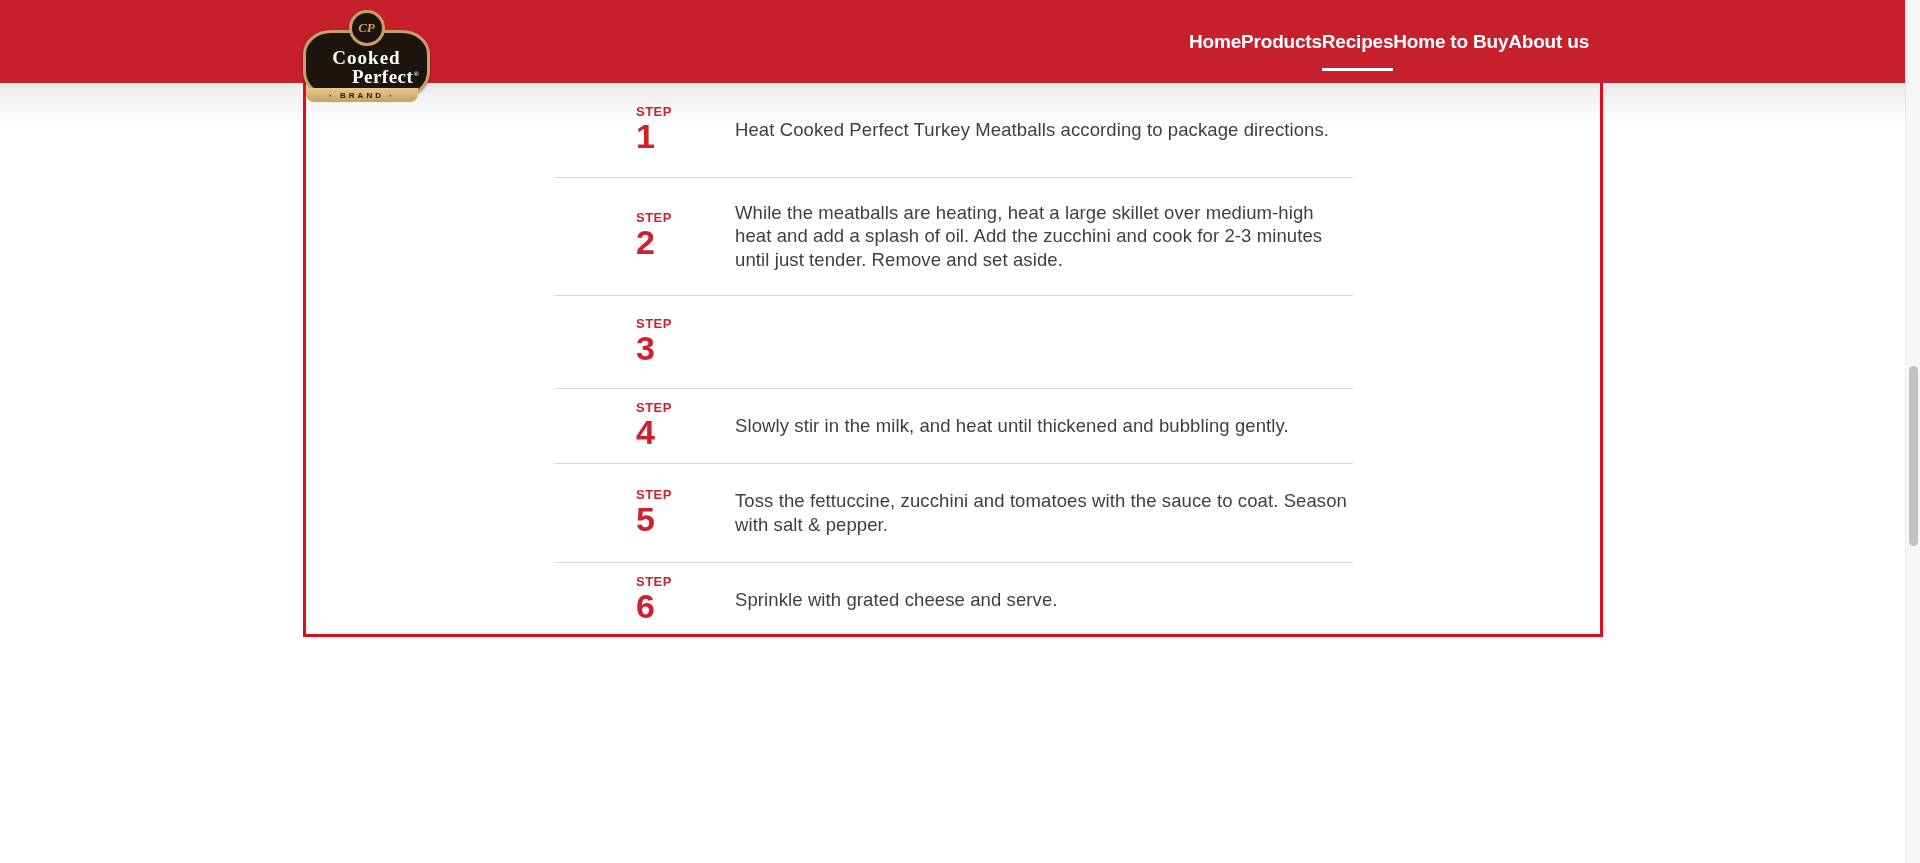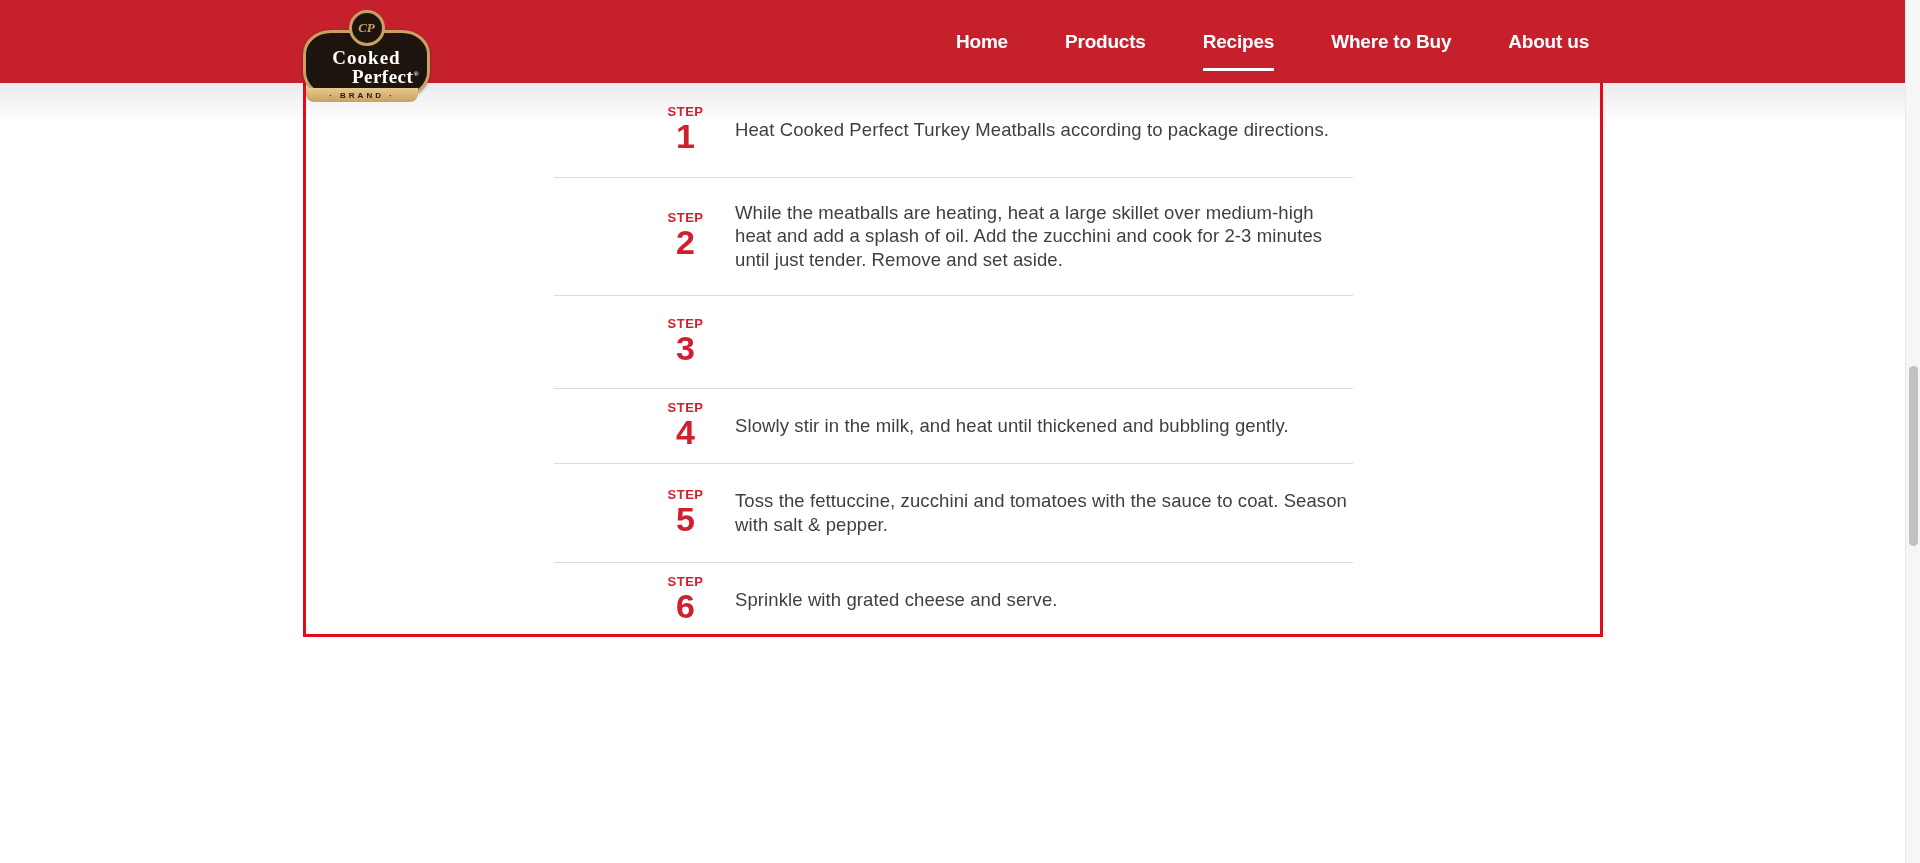--- a/index.html
+++ b/index.html
@@ -23,21 +23,21 @@
   .header{
     position:absolute;top:0;left:0;width:1920px;height:83px;
     background:var(--header-red);
   }
   .header-shadow{
     position:absolute;top:83px;left:0;width:1920px;height:40px;
     background:linear-gradient(#ebebeb,#ffffff);
   }
   .nav{
     position:absolute;top:0;right:331px;height:83px;
-    display:flex;align-items:center;gap:57px;
+    display:flex;align-items:center;
   }
   .nav-item{
     position:relative;
     color:var(--nav-white);
     font-size:19px;font-weight:bold;letter-spacing:-0.2px;
     cursor:pointer;white-space:nowrap;
   }
   .nav-item.active::after{
     content:"";position:absolute;left:0;right:0;top:calc(100% + 15px);
     height:3px;background:var(--nav-white);
@@ -96,21 +96,21 @@
   .step-row + .step-row::before{
     content:"";position:absolute;top:0;left:248px;width:799px;height:1px;
     background:var(--divider);
   }
   .step-row:nth-child(1){height:94px;}
   .step-row:nth-child(2){height:118px;}
   .step-row:nth-child(3){height:93px;}
   .step-row:nth-child(4){height:75px;}
   .step-row:nth-child(5){height:99px;}
   .step-row:nth-child(6){height:75px;}
-  .step-badge{width:99px;text-align:center;flex:0 0 99px;}
+  .step-badge{width:99px;flex:0 0 99px;}
   .step-label{
     color:var(--accent-red);
     font-size:13px;font-weight:bold;letter-spacing:0.5px;line-height:1.1;
   }
   .step-number{
     color:var(--accent-red);
     font-size:34px;font-weight:bold;line-height:1.05;
   }
   .step-text{
     width:618px;
@@ -128,21 +128,21 @@
   }
 </style>
 </head>
 <body>
 
 <header class="header">
   <nav class="nav">
     <div class="nav-item">Home</div>
     <div class="nav-item">Products</div>
     <div class="nav-item active">Recipes</div>
-    <div class="nav-item">Where to Buy</div>
+    <div class="nav-item">Home to Buy</div>
     <div class="nav-item">About us</div>
   </nav>
 </header>
 <div class="header-shadow"></div>
 
 <div class="logo">
   <div class="logo-crest">CP</div>
   <div class="logo-badge"></div>
   <div class="logo-word1">Cooked</div>
   <div class="logo-word2"><span>Perfect</span><sup>®</sup></div>

